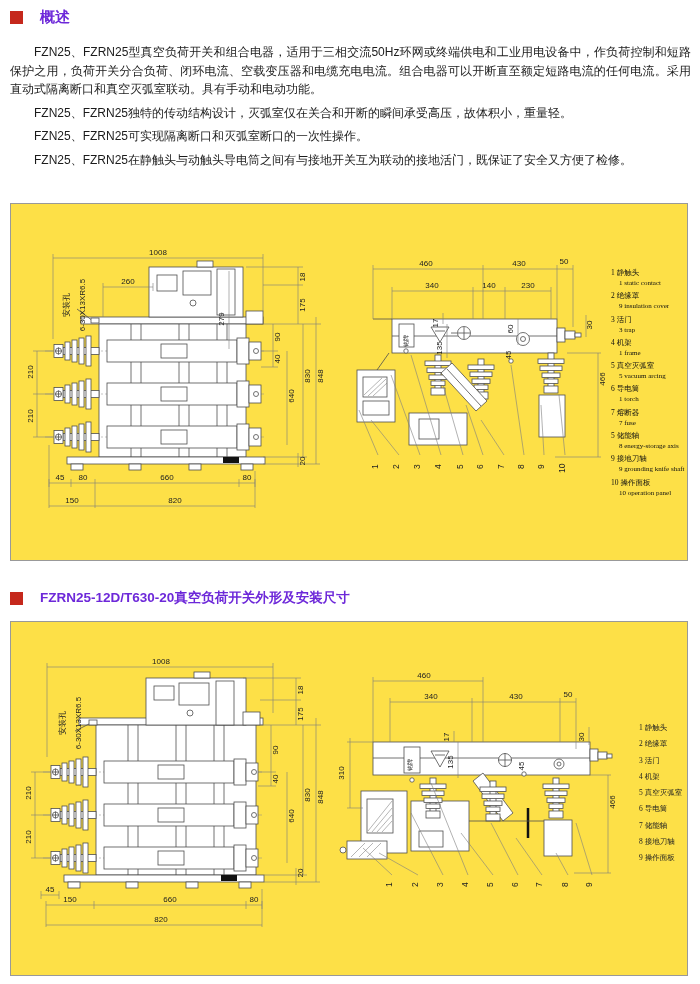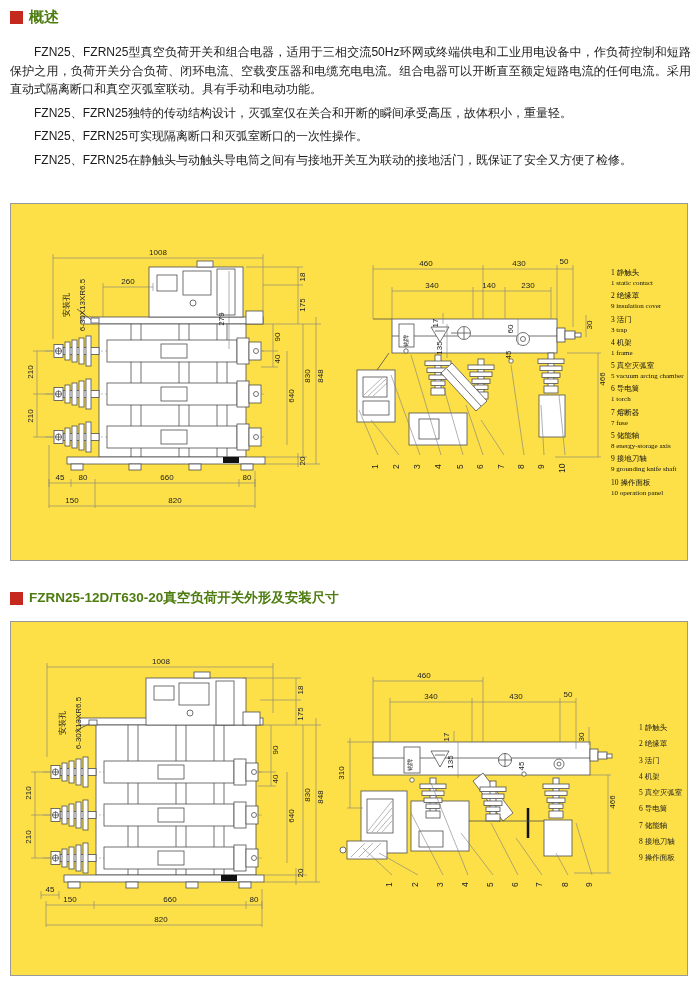--- a/index.html
+++ b/index.html
@@ -1,18 +1,18 @@
 <!DOCTYPE html>
 <html><head>
 <meta charset="utf-8">
 <style>
   html,body{margin:0;padding:0;background:#fff;}
   body{width:700px;height:984px;font-family:"Liberation Sans","DejaVu Sans",sans-serif;}
   .page{position:relative;width:700px;height:984px;overflow:hidden;background:#fff;}
-  .sec-head{position:absolute;left:10px;display:flex;align-items:center;gap:6px;color:#4d7c0f;font-weight:bold;text-align:center;}
+  .sec-head{position:absolute;left:10px;display:flex;align-items:center;gap:17px;color:#6d28d9;font-weight:bold;text-align:center;}
   .red-sq{width:13px;height:13px;background:#c5281c;flex:0 0 auto;}
   #overview-head{top:8px;font-size:15px;}
   #sec1-head{top:179px;font-size:13.5px;}
   #sec2-head{top:589px;font-size:13.5px;}
   .body-text{position:absolute;top:31px;left:10px;width:681px;font-size:12px;line-height:18.5px;color:#1b1b1b;text-align:justify;margin-top:12px;}
   .body-text p{margin:0 0 5px 0;text-indent:2em;}
   .draw-box{position:absolute;left:10px;width:676px;border:1px solid #999;background:#fde047;}
   #box1{top:203px;height:356px;}
   #box2{top:621px;height:353px;}
   .draw-box svg{position:absolute;left:0;top:0;width:100%;height:100%;}
@@ -21,21 +21,21 @@
   .fw{fill:#fff;stroke:#4e4e4e;stroke-width:0.8;}
   .dim{stroke:#7d7d7d;stroke-width:0.6;fill:none;}
   .cl{stroke:#8a8a8a;stroke-width:0.5;stroke-dasharray:9 2 2 2;fill:none;}
   .hatch{stroke:#6a6a6a;stroke-width:0.5;}
   .dt{font-size:8px;fill:#222;}
   .co{font-size:8.5px;fill:#222;}
   .np{font-size:6px;fill:#222;}
   .parts1{position:absolute;left:600px;top:63px;width:78px;color:#101010;}
   .parts1 .item{height:23.3px;overflow:hidden;}
   .parts1 .zh{font-size:7.5px;line-height:11px;font-family:"Liberation Serif","DejaVu Serif",serif;}
-  .parts1 .en{font-size:7px;line-height:10px;font-family:"Liberation Serif","DejaVu Serif",serif;}
+  .parts1 .en{font-size:7px;line-height:10px;font-family:"Liberation Serif","DejaVu Serif",serif;margin-left:8px;}
   .parts2{position:absolute;left:628px;top:100px;width:60px;color:#222;}
   .parts2 .item{height:16.3px;font-size:7.5px;line-height:11px;font-family:"Liberation Serif","DejaVu Serif",serif;}
 </style>
 </head>
 <body>
 
 <div class="page">
 
   <div class="sec-head" id="overview-head">
     <span class="red-sq"></span>

